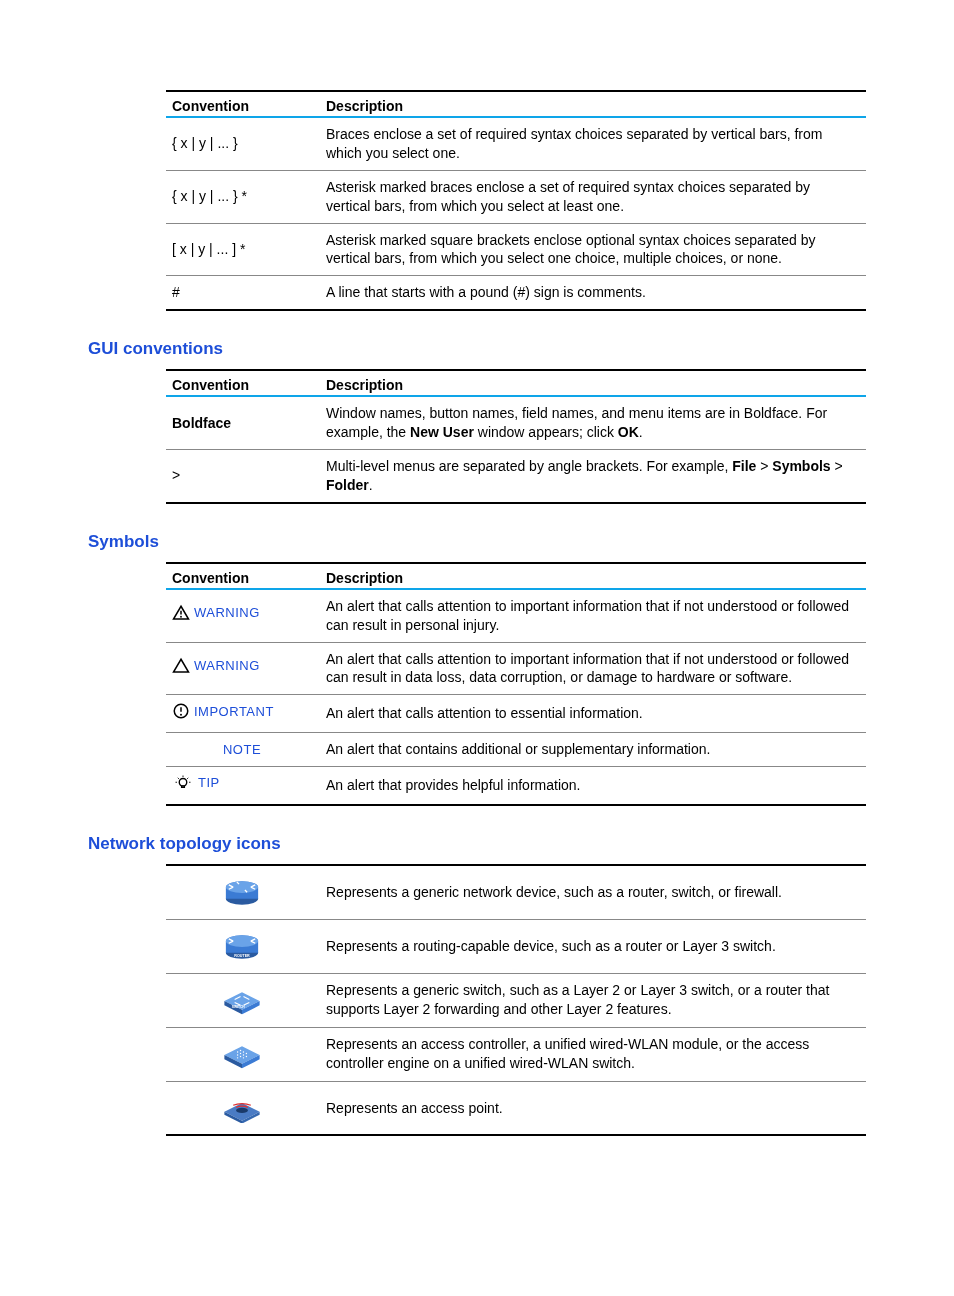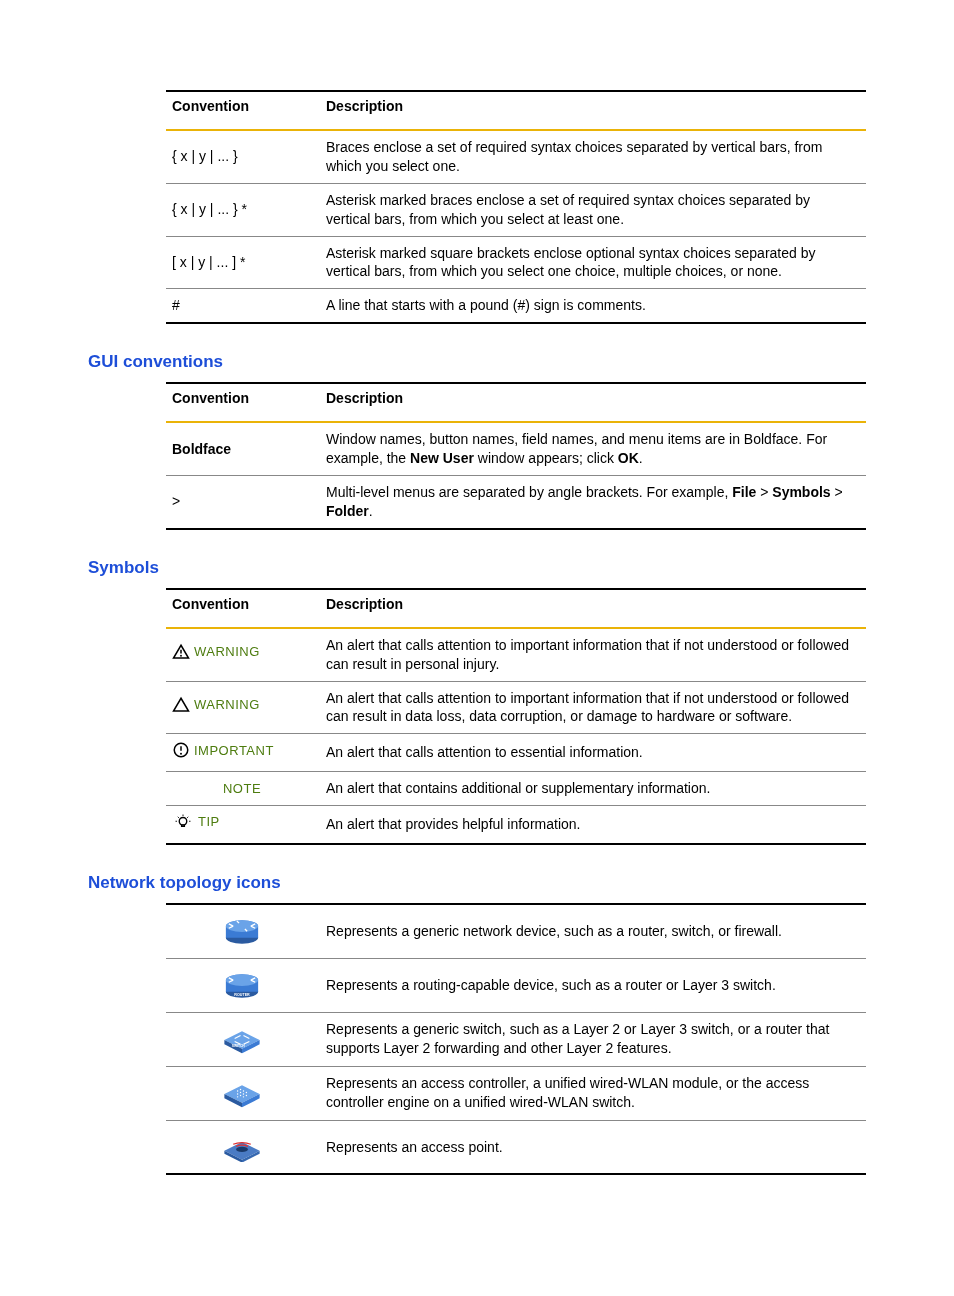--- a/index.html
+++ b/index.html
@@ -21,35 +21,35 @@
   table.conv {
     width: 700px;
     margin-left: 78px;
     border-collapse: collapse;
     border-top: 2px solid #000;
     border-bottom: 2px solid #000;
   }
   table.conv th {
     text-align: left;
     font-weight: bold;
-    padding: 6px 8px 15px 6px;
-    border-bottom: 2px solid #eab308;
+    padding: 6px 8px 2px 6px;
+    border-bottom: 2px solid #0ea5e9;
     vertical-align: top;
   }
   table.conv td {
     padding: 7px 8px 7px 6px;
     border-bottom: 1px solid #888;
     vertical-align: middle;
     line-height: 1.35;
   }
   table.conv tr:last-child td { border-bottom: none; }
   .col-conv { width: 140px; }
   .sym-cell { text-align:left; vertical-align: middle; }
   .sym-wrap { display:inline-flex; align-items:center; gap:4px; }
-  .sym-label { color:#4d7c0f; font-size:13px; letter-spacing:0.5px; }
+  .sym-label { color:#1d4ed8; font-size:13px; letter-spacing:0.5px; }
   .tri-icon { width:18px; height:18px; display:inline-block; }
   .circ-icon { width:18px; height:18px; display:inline-block; }
   .bulb-icon { width:22px; height:18px; display:inline-block; }
   .net-icon { width:44px; height:34px; }
   .icon-cell { text-align:center; vertical-align:middle; }
   b { font-weight:bold; }
 </style>
 </head>
 <body>
 

